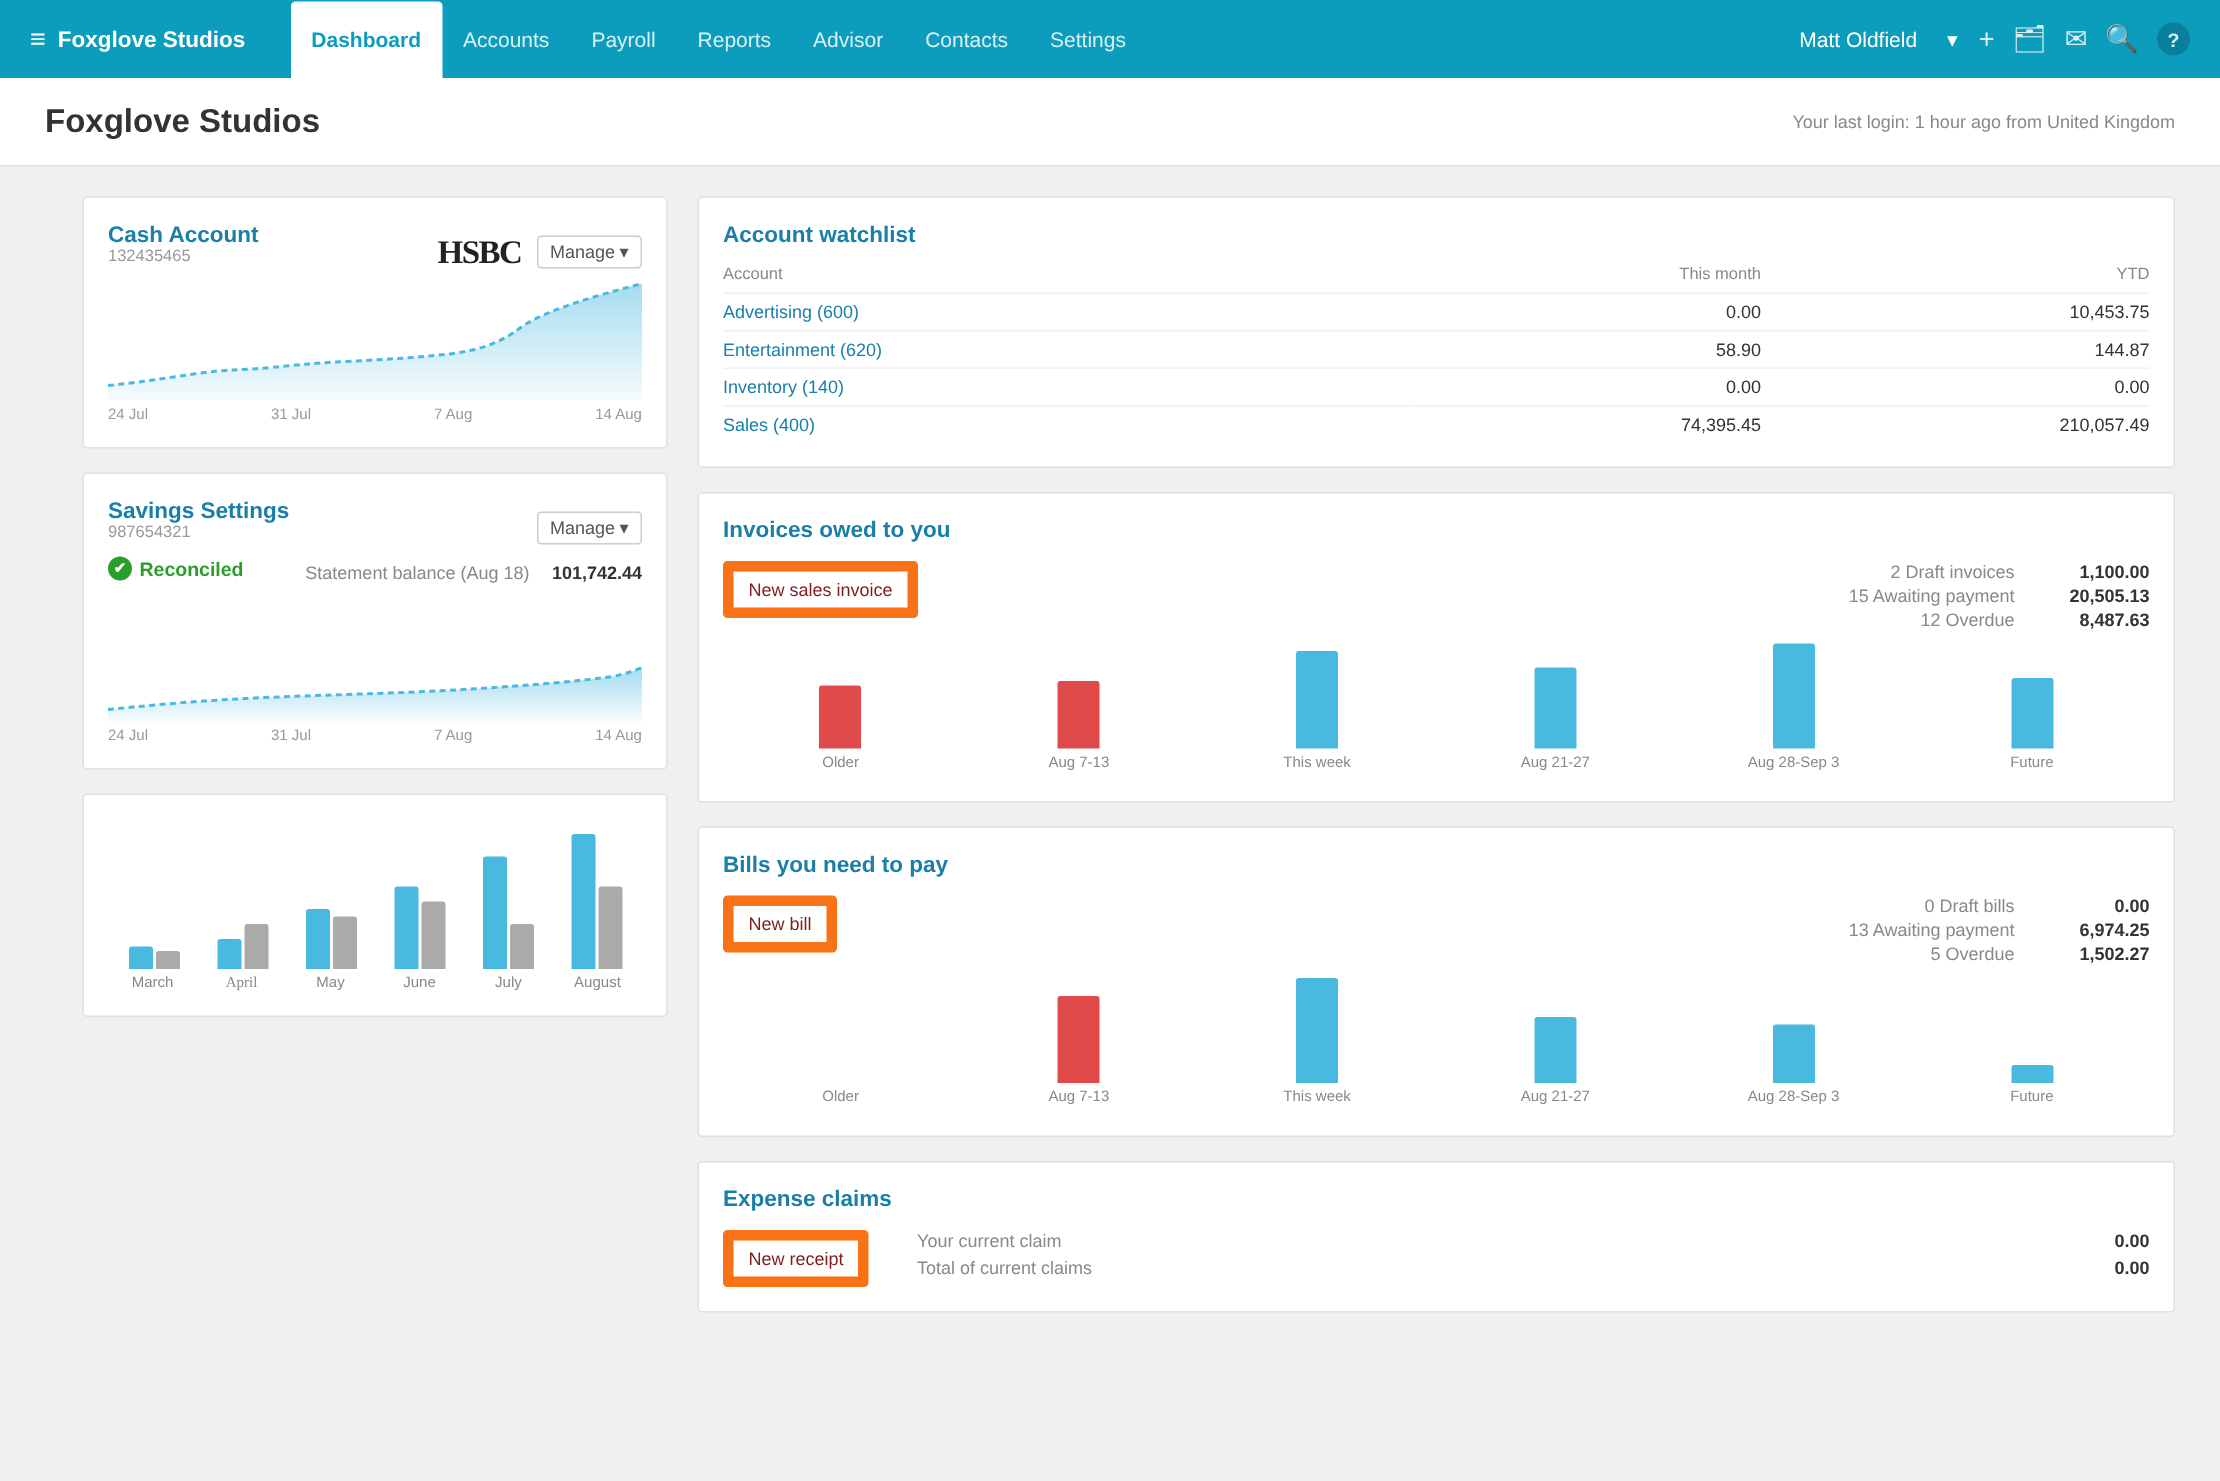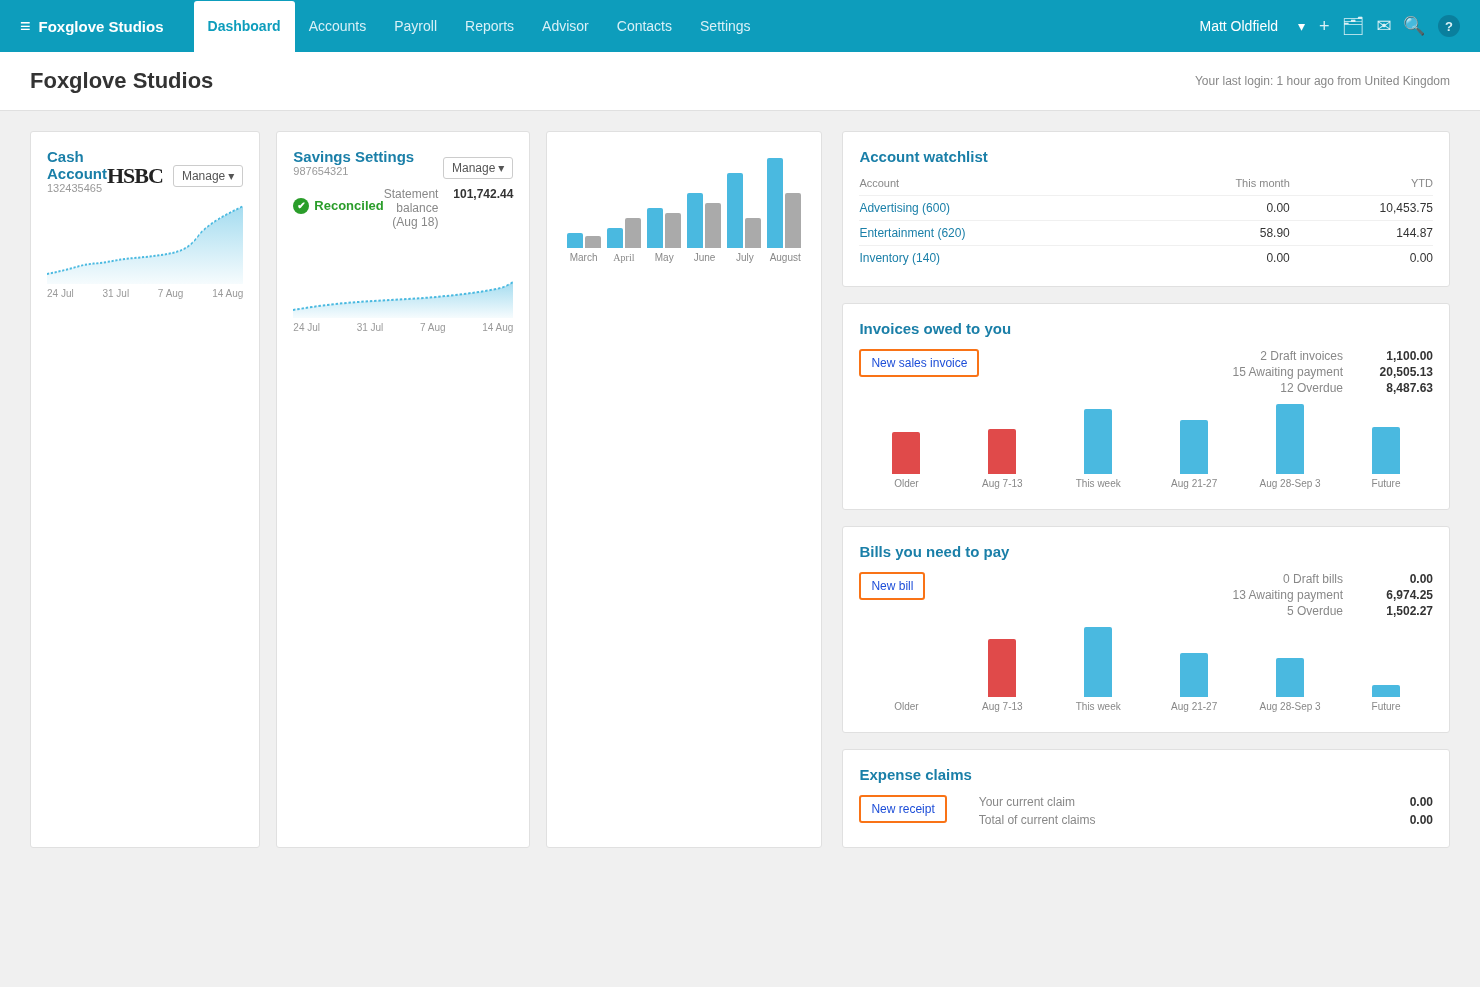--- a/index.html
+++ b/index.html
@@ -50,21 +50,21 @@
     }
     .page-title { font-size: 22px; font-weight: bold; color: #333; }
     .last-login { font-size: 12px; color: #888; }
 
     
     .main-content {
       padding: 20px 30px;
       display: flex;
       gap: 20px;
     }
-    .left-col { flex: 0 0 390px; display: flex; flex-direction: row; gap: 16px; }
+    .left-col { flex: 0 0 390px; display: flex; flex-direction: column; gap: 16px; margin-left: 25px; }
     .right-col { flex: 1; display: flex; flex-direction: column; gap: 16px; }
 
     
     .card {
       background: #fff;
       border: 1px solid #e0e0e0;
       border-radius: 3px;
       padding: 16px;
     }
     .account-name { color: #1a7fa8; font-size: 15px; font-weight: bold; }
@@ -110,25 +110,25 @@
     .watchlist-table td:not(:first-child) { text-align: right; }
     .watchlist-table td a { color: #1a7fa8; text-decoration: none; }
 
     
     .invoice-header { display: flex; align-items: flex-start; gap: 20px; margin-bottom: 12px; }
     .invoice-stats { flex: 1; text-align: right; }
     .invoice-stat-row { display: flex; justify-content: flex-end; gap: 20px; font-size: 12px; color: #888; margin-bottom: 2px; }
     .invoice-stat-row span:last-child { font-weight: bold; color: #333; min-width: 70px; text-align: right; }
     .new-btn {
       background: none;
-      border: 2px solid #f97316;
+      border: 7px solid #f97316;
       border-radius: 3px;
       padding: 5px 10px;
       font-size: 12px;
-      color: #1d4ed8;
+      color: #7f1d1d;
       cursor: pointer;
       white-space: nowrap;
     }
 
     
     .bar-chart { display: flex; align-items: flex-end; gap: 10px; height: 80px; margin-bottom: 4px; padding: 0 4px; }
     .bar-group { display: flex; flex-direction: column; align-items: center; flex: 1; }
     .bar { width: 28px; border-radius: 2px 2px 0 0; }
     .bar.blue { background: #4ab9e0; }
     .bar.red { background: #e04a4a; }
@@ -351,20 +351,25 @@
             <tr>
               <td><a href="#">Entertainment (620)</a></td>
       <td>58.90</td>
       <td>144.87</td>
             </tr>
             <tr>
               <td><a href="#">Inventory (140)</a></td>
       <td>0.00</td>
       <td>0.00</td>
             </tr>
+            <tr>
+              <td><a href="#">Sales (400)</a></td>
+      <td>74,395.45</td>
+      <td>210,057.49</td>
+            </tr>
           </tbody>
       </table>
     </div>
 
     <div class="card">
       <div class="section-title">Invoices owed to you</div>
       <div class="invoice-header">
         <button class="new-btn">New sales invoice</button>
         <div class="invoice-stats" id="invoice-stats">
             <div class="invoice-stat-row">

